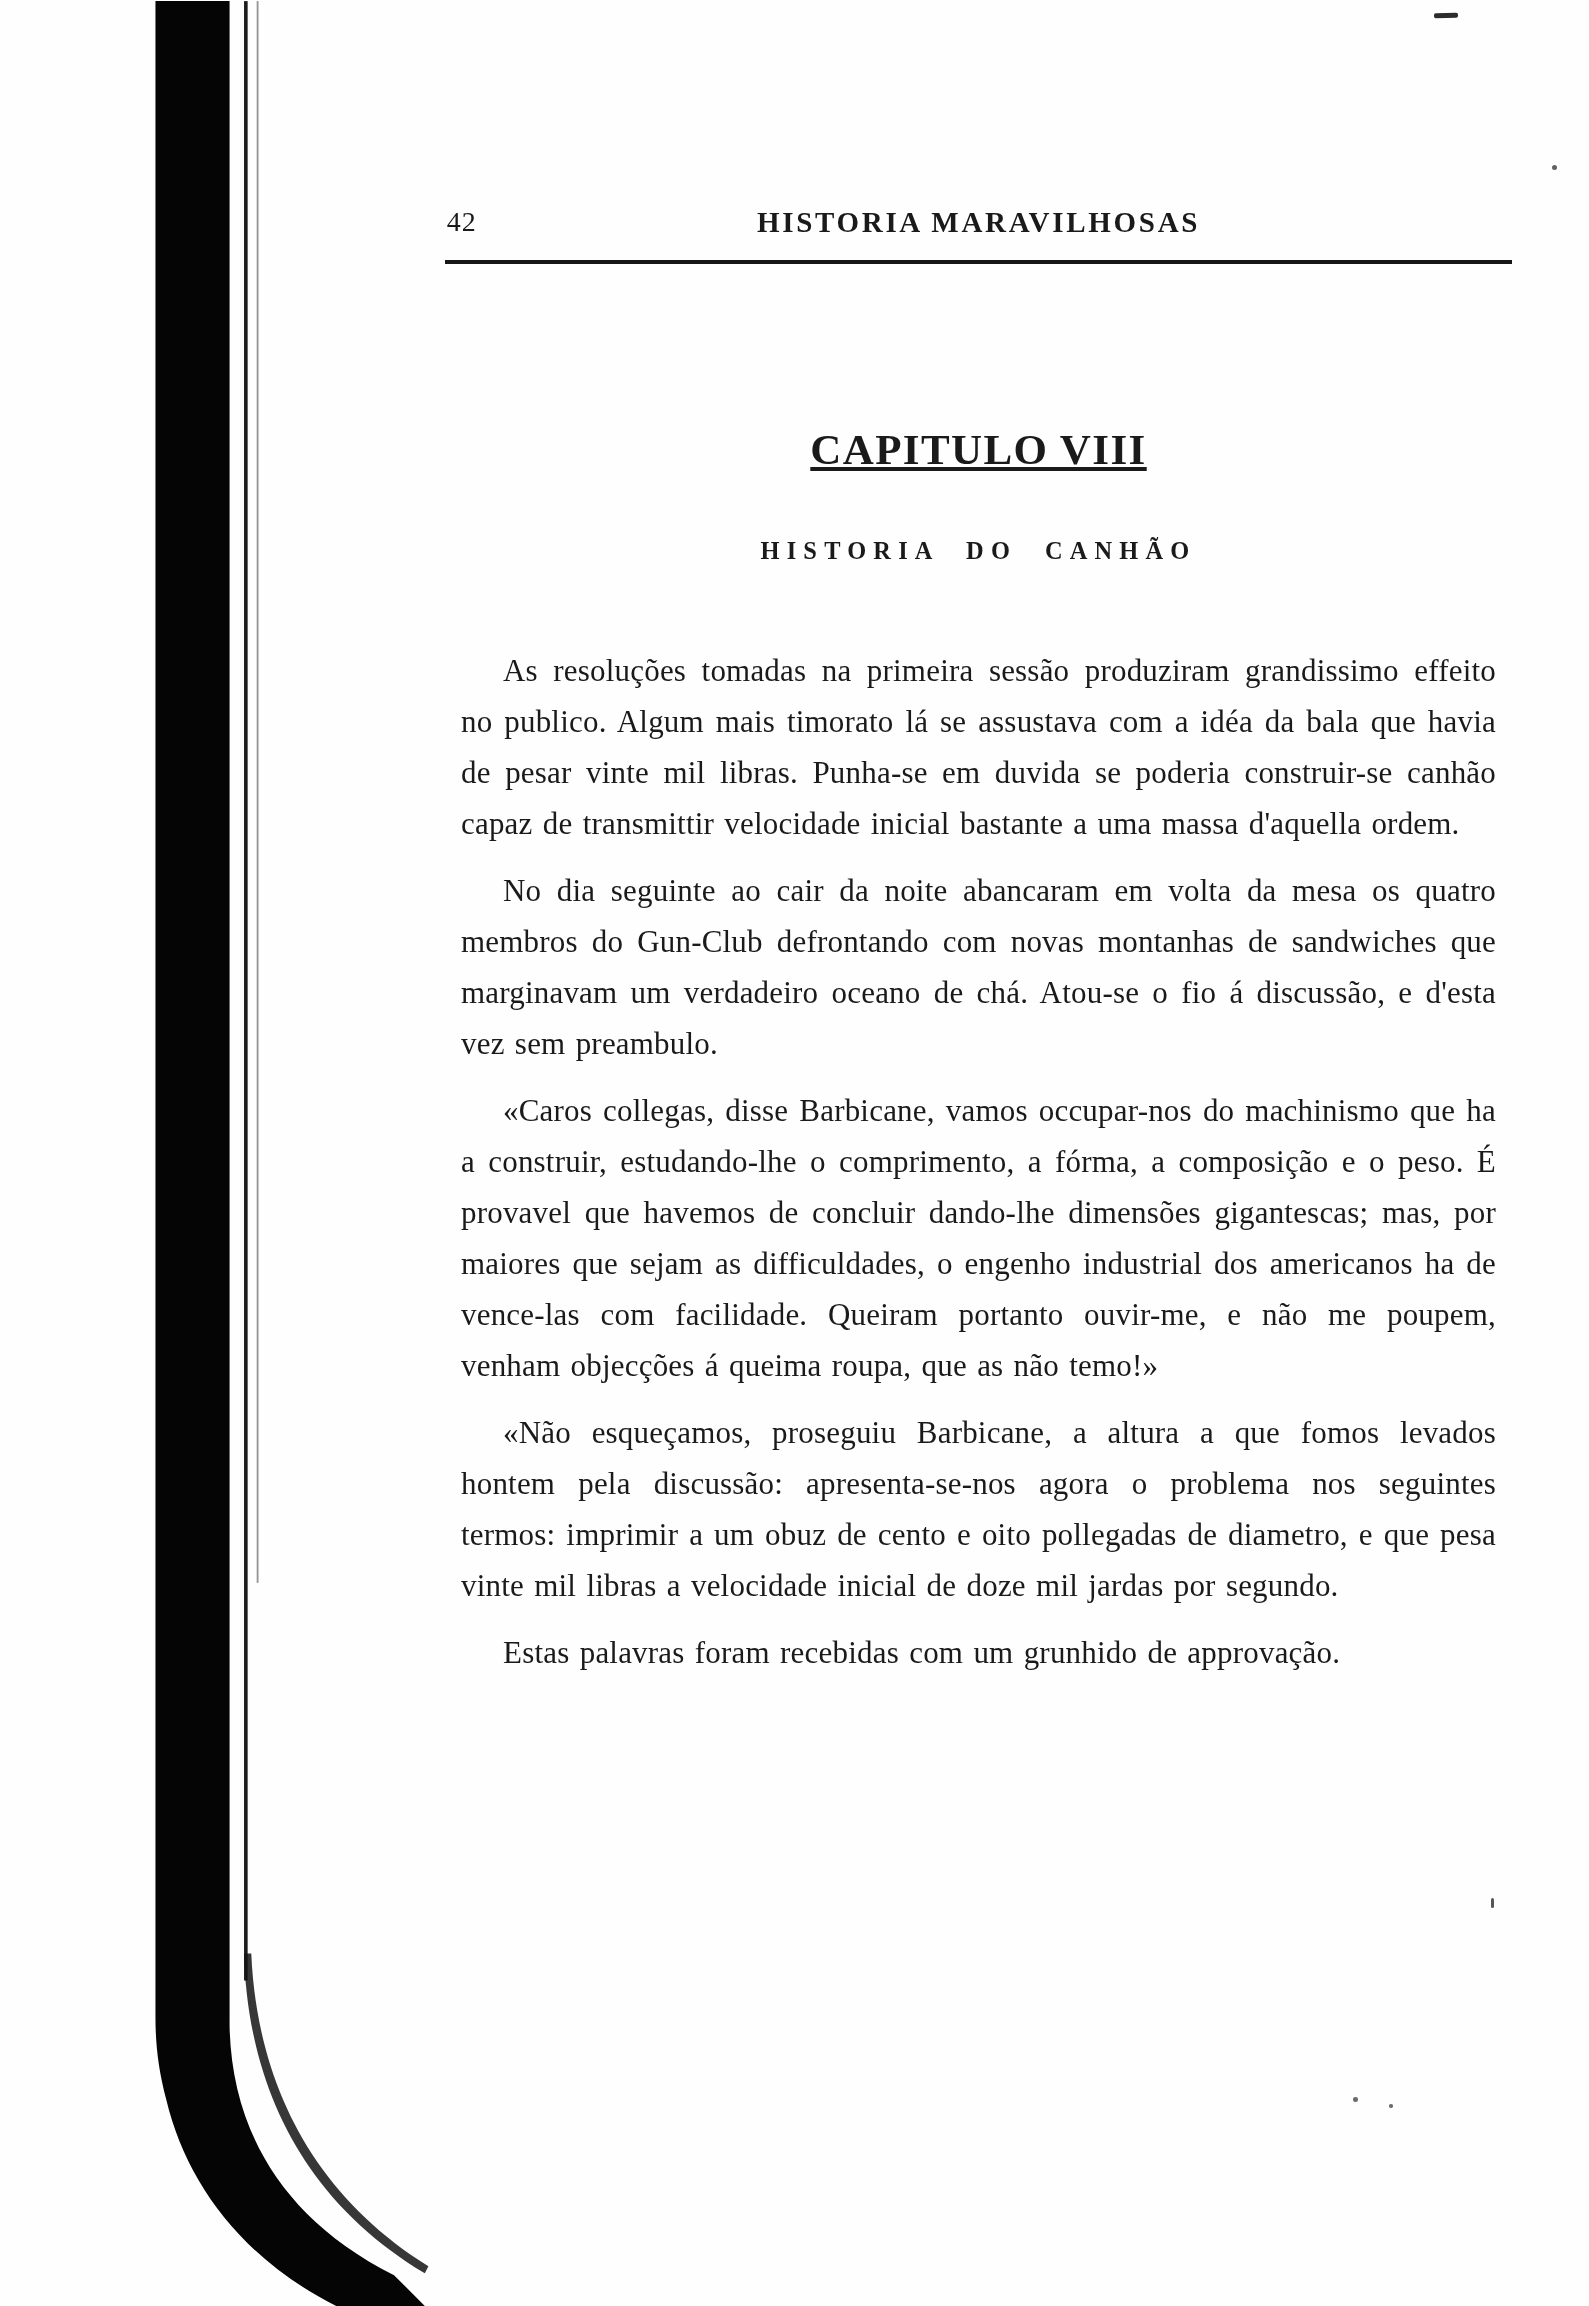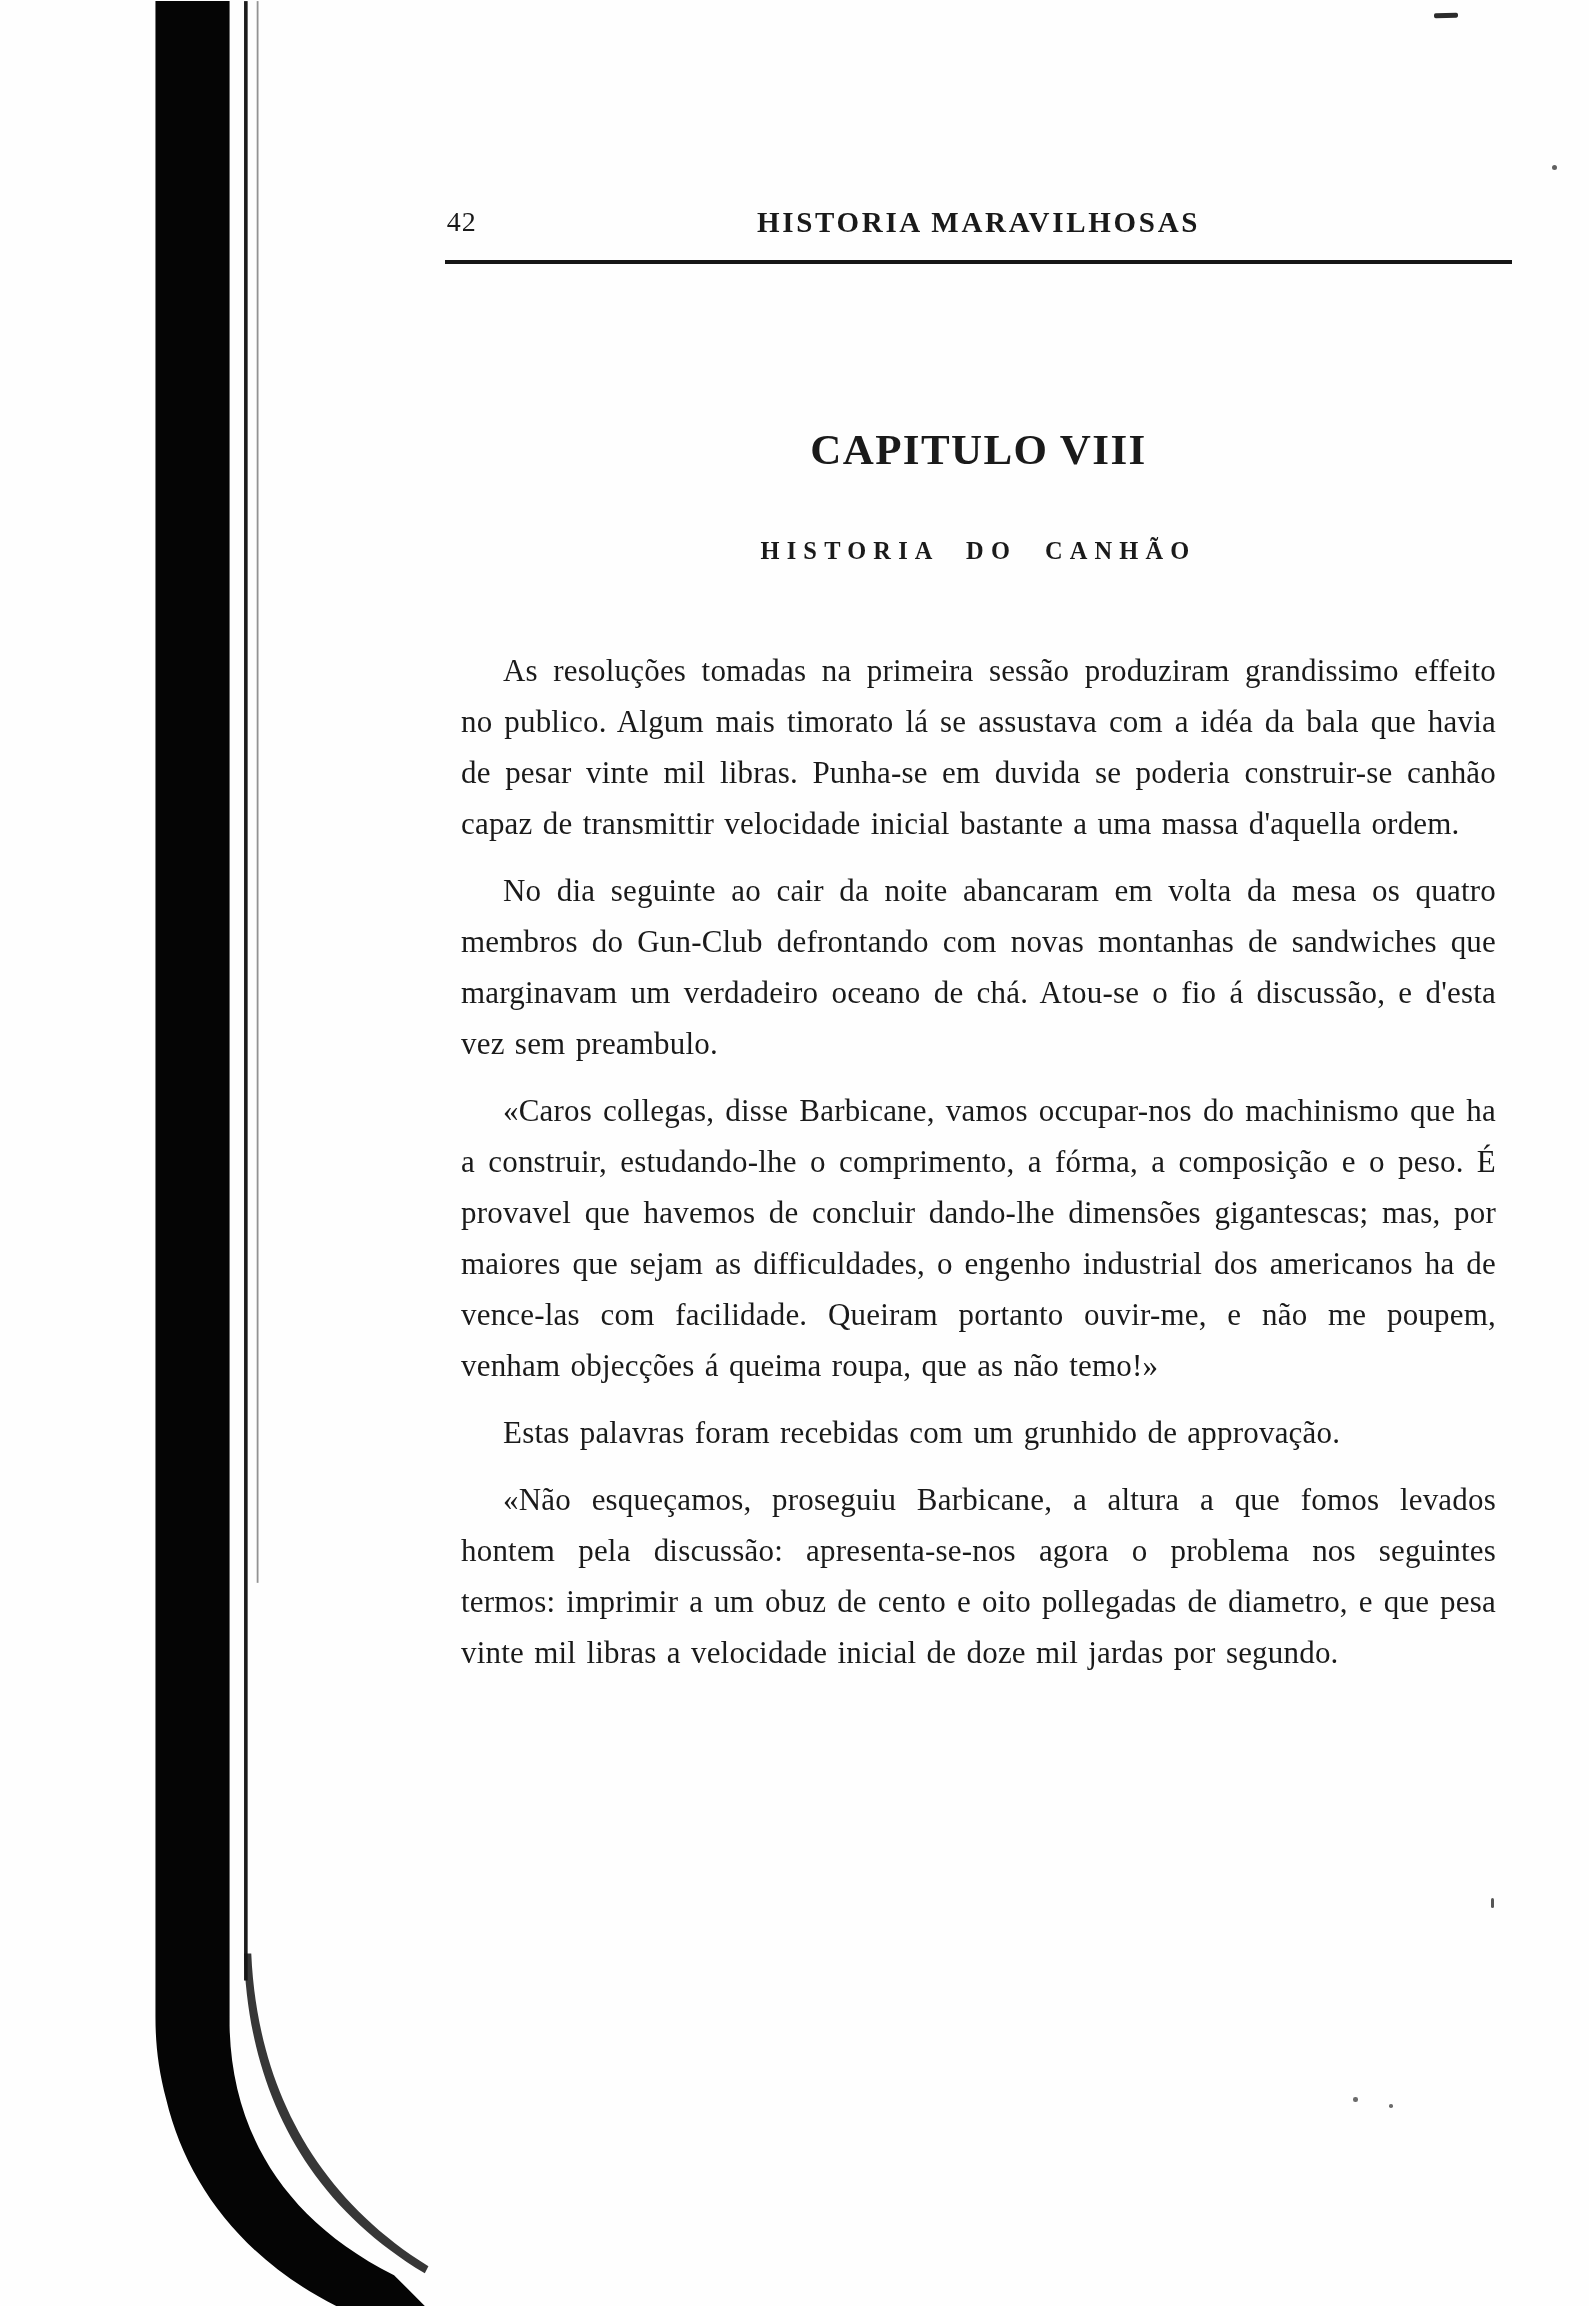--- a/index.html
+++ b/index.html
@@ -123,26 +123,26 @@
 
 <main class="page-content">
 
   <header class="header">
     <span class="page-number">42</span>
     <span class="running-title">HISTORIA MARAVILHOSAS</span>
   </header>
 
   <div class="header-rule"></div>
 
-  <h1 class="chapter-title" style="margin-bottom:8px;">CAPITULO VIII</h1>
+  <h1 class="chapter-title" style="margin-bottom:8px;text-decoration:underline;">CAPITULO VIII</h1>
 
   <h2 class="chapter-subtitle" style="margin-bottom:0;">HISTORIA DO CANHÃO</h2>
 
   <section class="body-text">
     <p>As resoluções tomadas na primeira sessão produziram grandissimo effeito no publico. Algum mais timorato lá se assustava com a idéa da bala que havia de pesar vinte mil libras. Punha-se em duvida se poderia construir-se canhão capaz de transmittir velocidade inicial bastante a uma massa d'aquella ordem.</p>
     <p>No dia seguinte ao cair da noite abancaram em volta da mesa os quatro membros do Gun-Club defrontando com novas montanhas de sandwiches que marginavam um verdadeiro oceano de chá. Atou-se o fio á discussão, e d'esta vez sem preambulo.</p>
     <p>«Caros collegas, disse Barbicane, vamos occupar-nos do machinismo que ha a construir, estudando-lhe o comprimento, a fórma, a composição e o peso. É provavel que havemos de concluir dando-lhe dimensões gigantescas; mas, por maiores que sejam as difficuldades, o engenho industrial dos americanos ha de vence-las com facilidade. Queiram portanto ouvir-me, e não me poupem, venham objecções á queima roupa, que as não temo!»</p>
+    <p>«Não esqueçamos, proseguiu Barbicane, a altura a que fomos levados hontem pela discussão: apresenta-se-nos agora o problema nos seguintes termos: imprimir a um obuz de cento e oito pollegadas de diametro, e que pesa vinte mil libras a velocidade inicial de doze mil jardas por segundo.</p>
     <p>Estas palavras foram recebidas com um grunhido de approvação.</p>
-    <p>«Não esqueçamos, proseguiu Barbicane, a altura a que fomos levados hontem pela discussão: apresenta-se-nos agora o problema nos seguintes termos: imprimir a um obuz de cento e oito pollegadas de diametro, e que pesa vinte mil libras a velocidade inicial de doze mil jardas por segundo.</p>
   </section>
 
 </main>
 
 
 </body></html>

